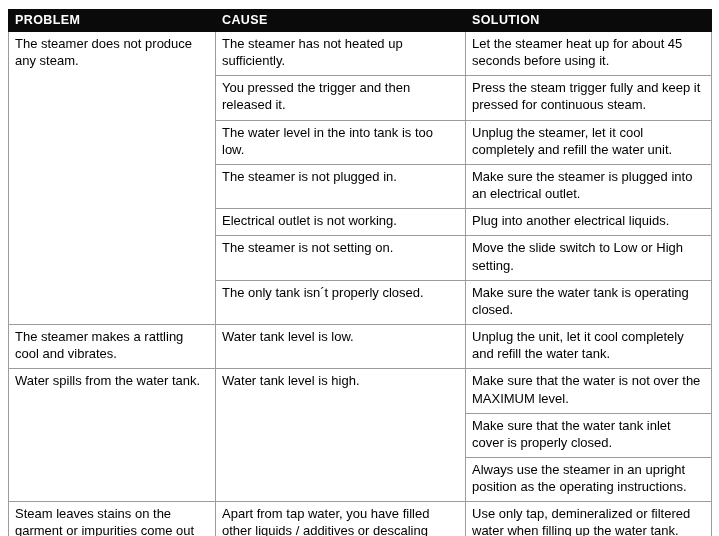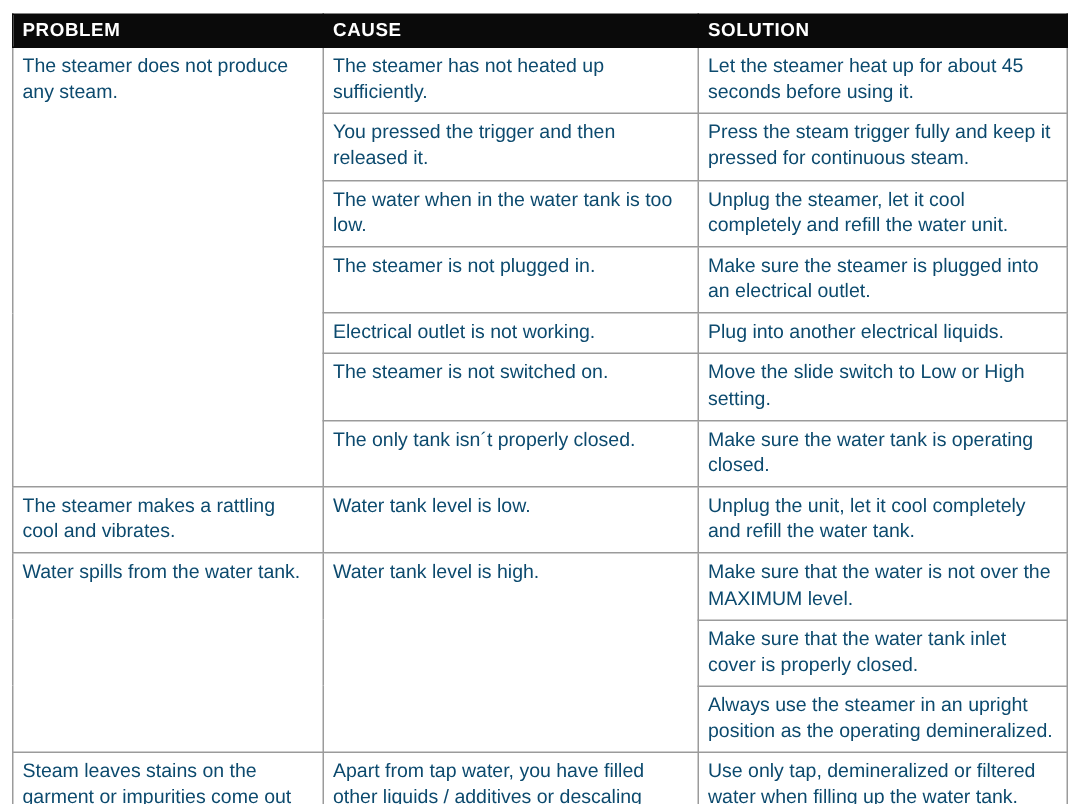--- a/index.html
+++ b/index.html
@@ -31,21 +31,21 @@
     font-weight: bold;
     letter-spacing: 0.4px;
     padding: 3px 6px 4px 6px;
   }
   table.ts-table td {
     border: 1px solid #9b9b9b;
     vertical-align: top;
     text-align: left;
     font-size: 13px;
     line-height: 1.32;
-    color: #0c4a6e;
+    color: #000000;
     padding: 3px 7px 6px 6px;
     word-wrap: break-word;
   }
   col.col-problem  { width: 207px; }
   col.col-cause    { width: 250px; }
   col.col-solution { width: 246px; }
 </style>
 </head>
 <body>
 
@@ -67,54 +67,54 @@
         <tr>
           <td rowspan="7">The steamer does not produce any steam.</td>
           <td rowspan="1">The steamer has not heated up sufficiently.</td>
           <td>Let the steamer heat up for about 45 seconds before using it.</td>
         </tr>
         <tr>
           <td rowspan="1">You pressed the trigger and then released it.</td>
           <td>Press the steam trigger fully and keep it pressed for continuous steam.</td>
         </tr>
         <tr>
-          <td rowspan="1">The water when in the water tank is too low.</td>
+          <td rowspan="1">The water level in the into tank is too low.</td>
           <td>Unplug the steamer, let it cool completely and refill the water unit.</td>
         </tr>
         <tr>
           <td rowspan="1">The steamer is not plugged in.</td>
           <td>Make sure the steamer is plugged into an electrical outlet.</td>
         </tr>
         <tr>
           <td rowspan="1">Electrical outlet is not working.</td>
           <td>Plug into another electrical liquids.</td>
         </tr>
         <tr>
-          <td rowspan="1">The steamer is not switched on.</td>
+          <td rowspan="1">The steamer is not setting on.</td>
           <td>Move the slide switch to Low or High setting.</td>
         </tr>
         <tr>
           <td rowspan="1">The only tank isn´t properly closed.</td>
           <td>Make sure the water tank is operating closed.</td>
         </tr>
         <tr>
           <td rowspan="1">The steamer makes a rattling cool and vibrates.</td>
           <td rowspan="1">Water tank level is low.</td>
           <td>Unplug the unit, let it cool completely and refill the water tank.</td>
         </tr>
         <tr>
           <td rowspan="3">Water spills from the water tank.</td>
           <td rowspan="3">Water tank level is high.</td>
           <td>Make sure that the water is not over the MAXIMUM level.</td>
         </tr>
         <tr>
           <td>Make sure that the water tank inlet cover is properly closed.</td>
         </tr>
         <tr>
-          <td>Always use the steamer in an upright position as the operating demineralized.</td>
+          <td>Always use the steamer in an upright position as the operating instructions.</td>
         </tr>
         <tr>
           <td rowspan="1">Steam leaves stains on the garment or impurities come out of the steamer head.</td>
           <td rowspan="1">Apart from tap water, you have filled other liquids / additives or descaling agents into the water tank.</td>
           <td>Use only tap, demineralized or filtered water when filling up the water tank.</td>
         </tr>
       </tbody>
   </table>
 </div>
 

